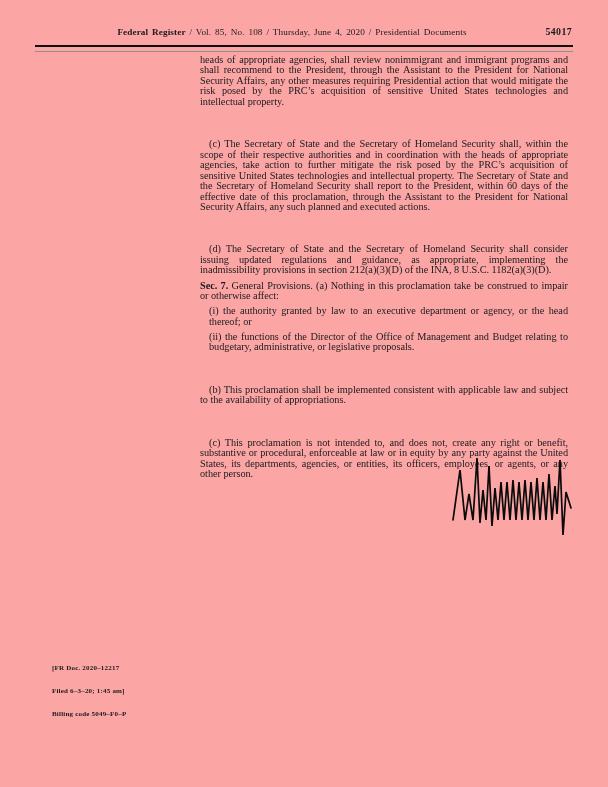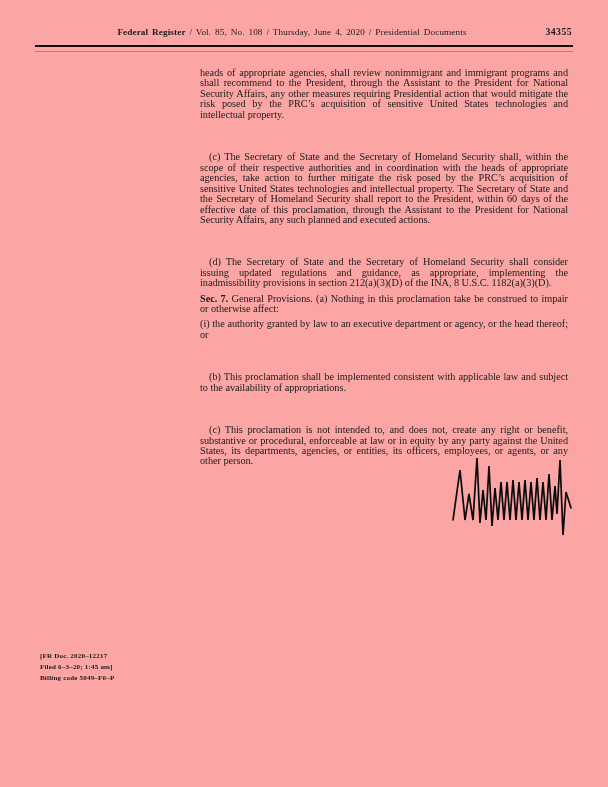--- a/index.html
+++ b/index.html
@@ -62,78 +62,79 @@
     top: 50.5px;
     left: 35px;
     width: 538px;
     height: 1.8px;
     background: #8e8e93;
   }
 
   
   .body-col {
     position: absolute;
-    top: 68px;
+    top: 55px;
     left: 200px;
     width: 368px;
     font-size: 10.3px;
     line-height: 10.45px;
     text-align: justify;
     letter-spacing: -0.05px;
   }
   .body-col p {
     margin: 0 0 4.8px 0;
   }
   p.first-indent { text-indent: 9px; margin-top: 32px; }
-  p.sub { }
+  p.sub { margin-left: 9px; }
   .sec-label { font-weight: bold; }
   .sec-title { }
 
   
   .sig {
     position: absolute;
     left: 447px;
     top: 452px;
   }
 
   
   .fr-footer {
     position: absolute;
     left: 40px;
     top: 651px;
     font-size: 7px;
     font-weight: bold;
     line-height: 11px;
     letter-spacing: 0.2px;
   }
-  .fr-footer p { margin: 0; font-family: Liberation Serif, serif; }
+  .fr-footer p { margin: 12px; font-family: Liberation Serif, serif; }
 </style>
 </head>
 <body>
 
 <div class="page">
 
   <div class="header-row">
     <div class="header-center">
       <strong>Federal Register</strong>
       <span>/ Vol. 85, No. 108 / Thursday, June 4, 2020 / Presidential Documents</span>
     </div>
-    <div class="page-num">34355</div>
+    <div class="page-num">54017</div>
   </div>
   <div class="rule-black"></div>
   <div class="rule-gray"></div>
 
   <div class="body-col">
     <p>heads of appropriate agencies, shall review nonimmigrant and immigrant programs and shall recommend to the President, through the Assistant to the President for National Security Affairs, any other measures requiring Presidential action that would mitigate the risk posed by the PRC’s acquisition of sensitive United States technologies and intellectual property.</p>
     <p class="first-indent">(c) The Secretary of State and the Secretary of Homeland Security shall, within the scope of their respective authorities and in coordination with the heads of appropriate agencies, take action to further mitigate the risk posed by the PRC’s acquisition of sensitive United States technologies and intellectual property. The Secretary of State and the Secretary of Homeland Security shall report to the President, within 60 days of the effective date of this proclamation, through the Assistant to the President for National Security Affairs, any such planned and executed actions.</p>
     <p class="first-indent">(d) The Secretary of State and the Secretary of Homeland Security shall consider issuing updated regulations and guidance, as appropriate, implementing the inadmissibility provisions in section 212(a)(3)(D) of the INA, 8 U.S.C. 1182(a)(3)(D).</p>
     <p><span class="sec-label">Sec. 7.</span>
       <span class="sec-title">General Provisions.</span>
       <span>(a) Nothing in this proclamation take be construed to impair or otherwise affect:</span></p>
     <p class="sub">(i) the authority granted by law to an executive department or agency, or the head thereof; or</p>
+    <p class="sub">(ii) the functions of the Director of the Office of Management and Budget relating to budgetary, administrative, or legislative proposals.</p>
     <p class="first-indent">(b) This proclamation shall be implemented consistent with applicable law and subject to the availability of appropriations.</p>
     <p class="first-indent">(c) This proclamation is not intended to, and does not, create any right or benefit, substantive or procedural, enforceable at law or in equity by any party against the United States, its departments, agencies, or entities, its officers, employees, or agents, or any other person.</p>
   </div>
 
   <svg class="sig" width="130" height="85" viewBox="0 0 130 85" aria-hidden="true">
     <path d="M6,68 L13,18 L18,68 L22,42 L26,68 L30,6 L33,71 L36,38 L39,68
              L42,14 L45,74 L48,36 L51,68 L54,30 L57,68 L60,30 L63,68
              L66,28 L69,68 L72,30 L75,68 L78,28 L81,68 L84,30 L87,68
              L90,26 L93,68 L96,30 L99,68 L102,22 L105,68 L108,34 L110,62
              L113,8 L116,83 L119,40 L124,56" fill="none" stroke="#0a0a0a" stroke-width="1.7" stroke-linejoin="miter" stroke-linecap="round"></path>

